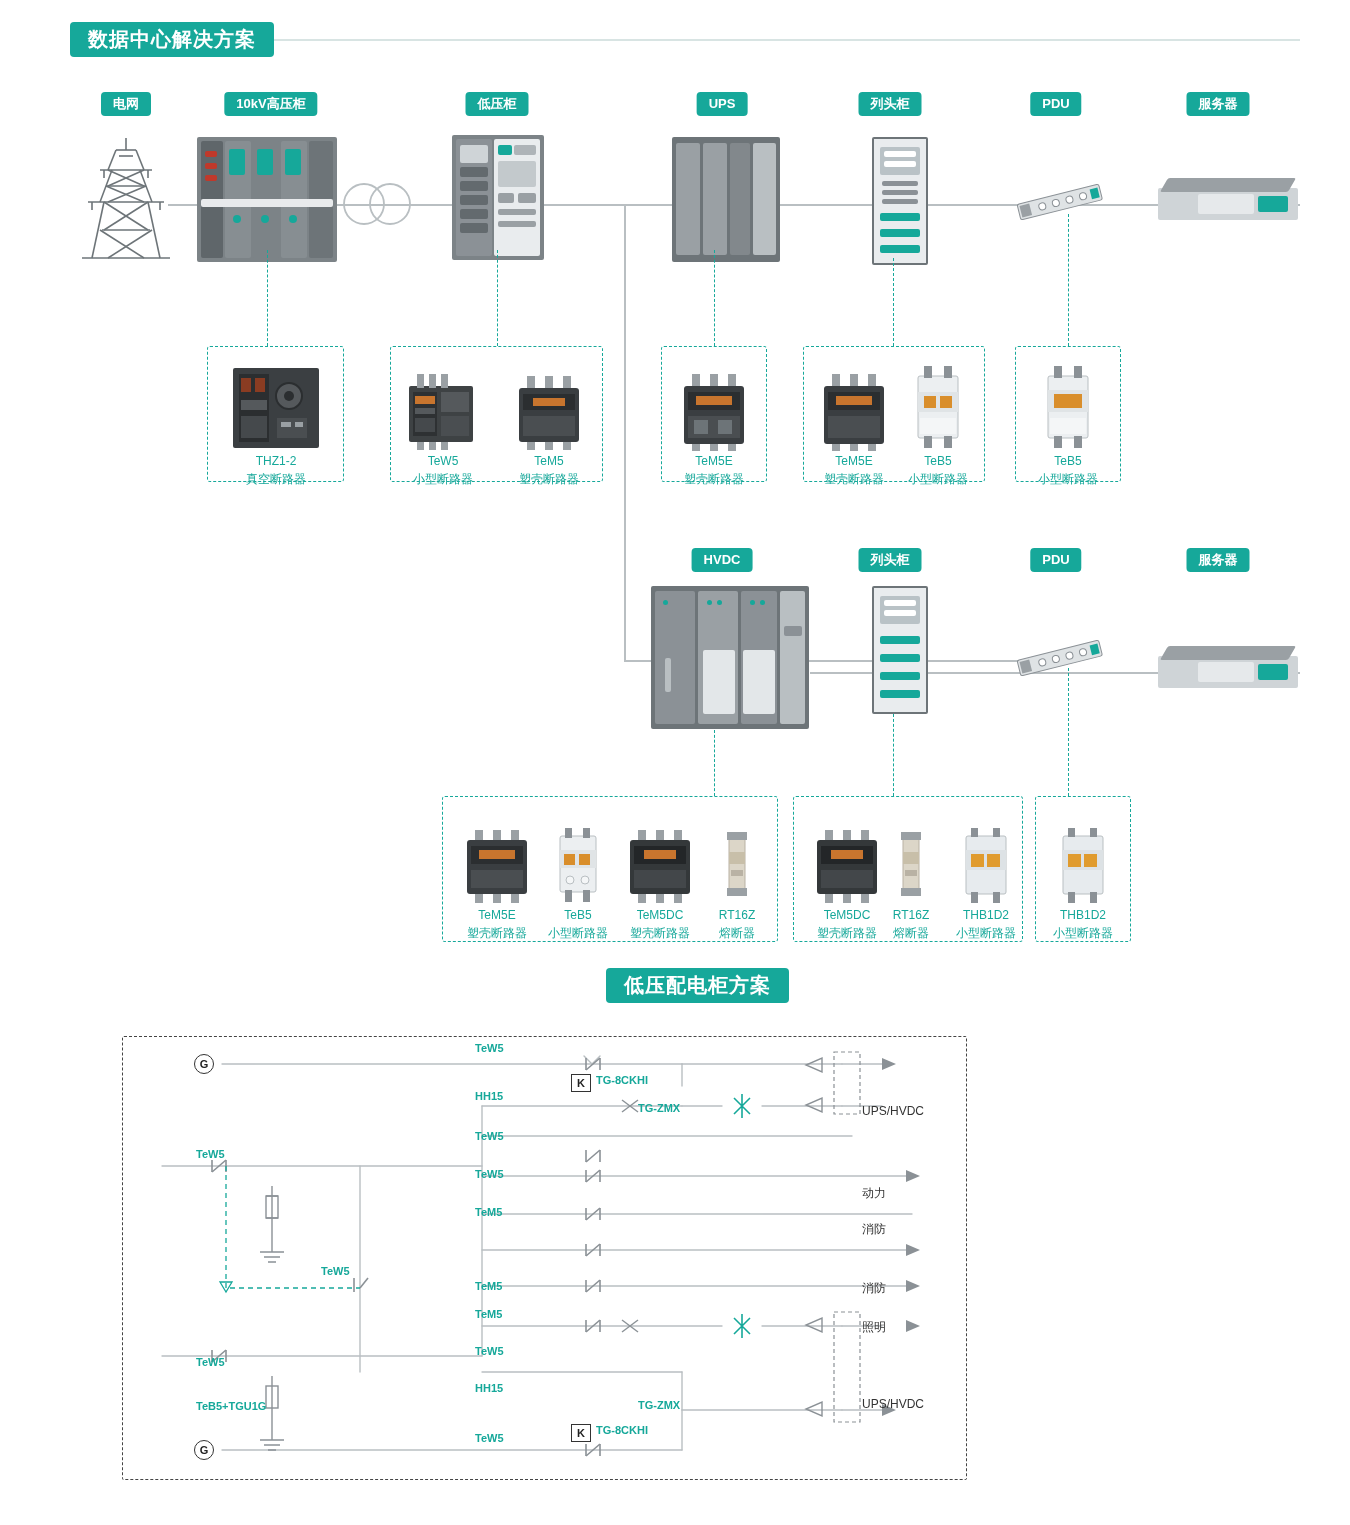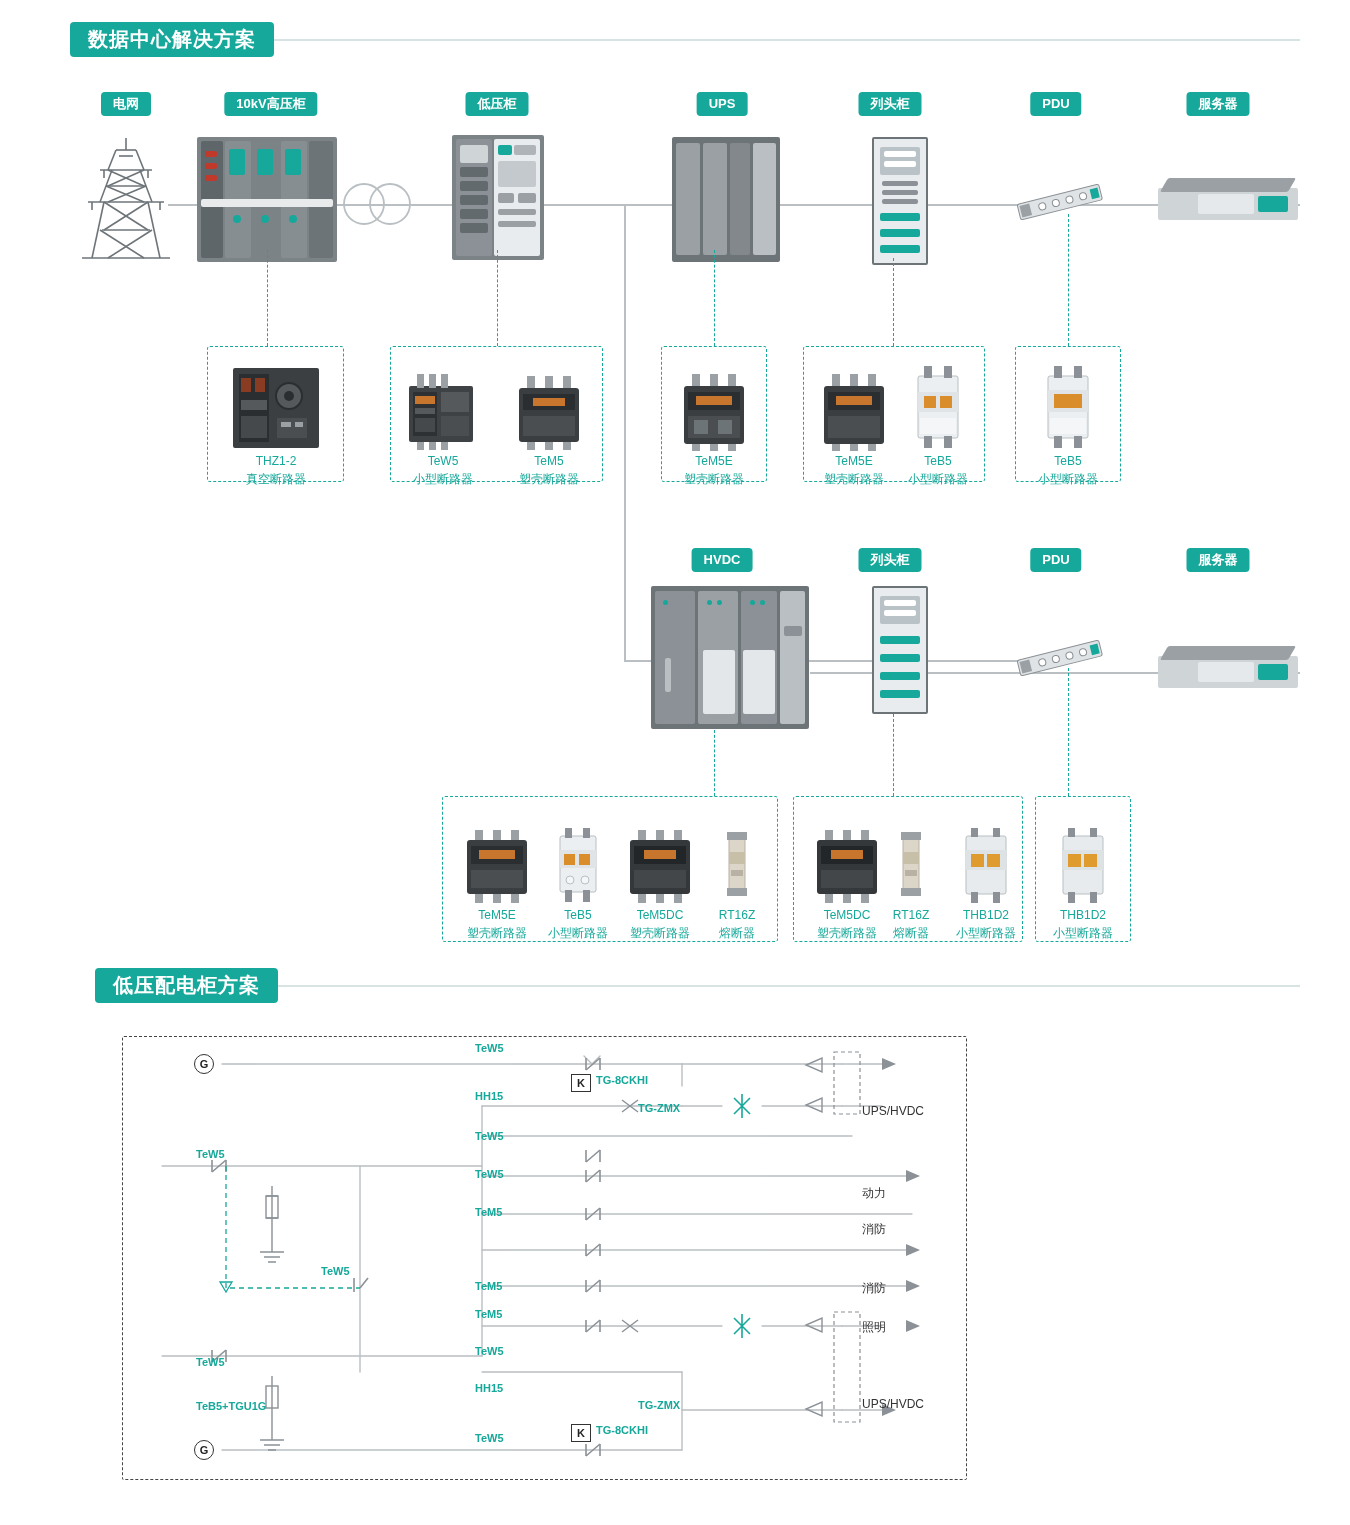--- a/index.html
+++ b/index.html
@@ -581,21 +581,21 @@
       <rect x="13" y="2" width="7" height="9" fill="#8b9196"></rect>
       <rect x="35" y="2" width="7" height="9" fill="#8b9196"></rect>
       <rect x="13" y="66" width="7" height="11" fill="#8b9196"></rect>
       <rect x="35" y="66" width="7" height="11" fill="#8b9196"></rect>
     </svg>
   </div>
   <div class="name">THB1D2</div>
   <div class="sub">小型断路器</div>
 </div>
 
-<div class="section-head" style="left:95px; top:968px; width:1205px;">
+<div class="section-head" style="left:95px; top:968px; width:1205px;flex-direction:column;">
   <div class="pill">低压配电柜方案</div>
   <div class="rule"></div>
 </div>
 
 <div class="sch-box" style="left:122px; top:1036px; width:845px; height:444px;"></div>
 
 <div class="sch" style="left:122px; top:1036px; width:845px; height:444px;">
 <svg width="845" height="444" viewBox="0 0 845 444">
   <g stroke="#b9bfc2" stroke-width="1.4" fill="none" stroke-linecap="round">
 

